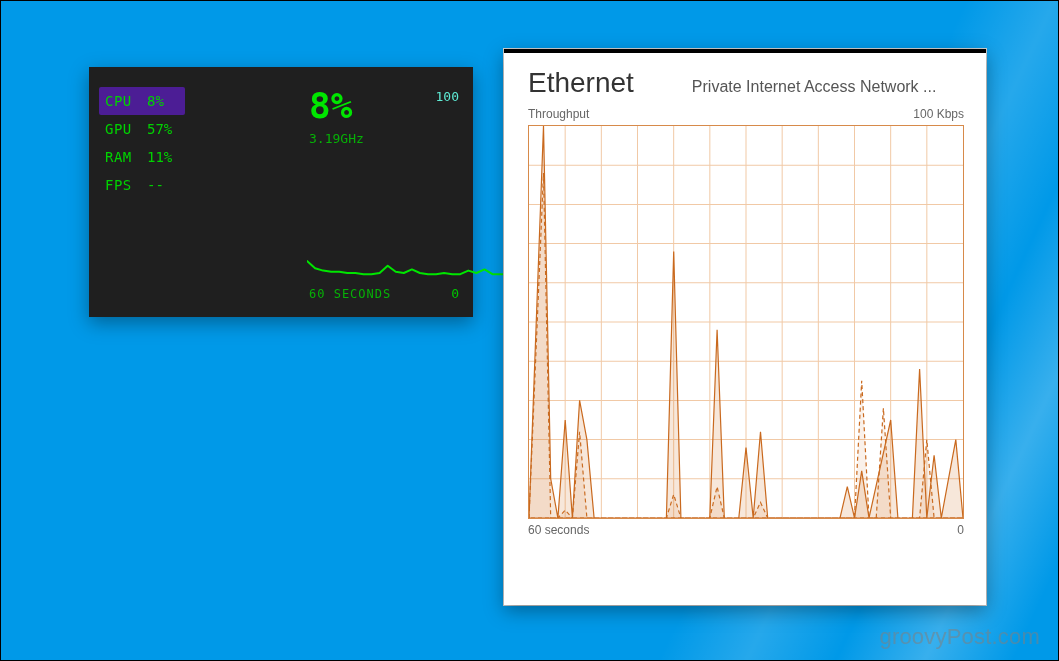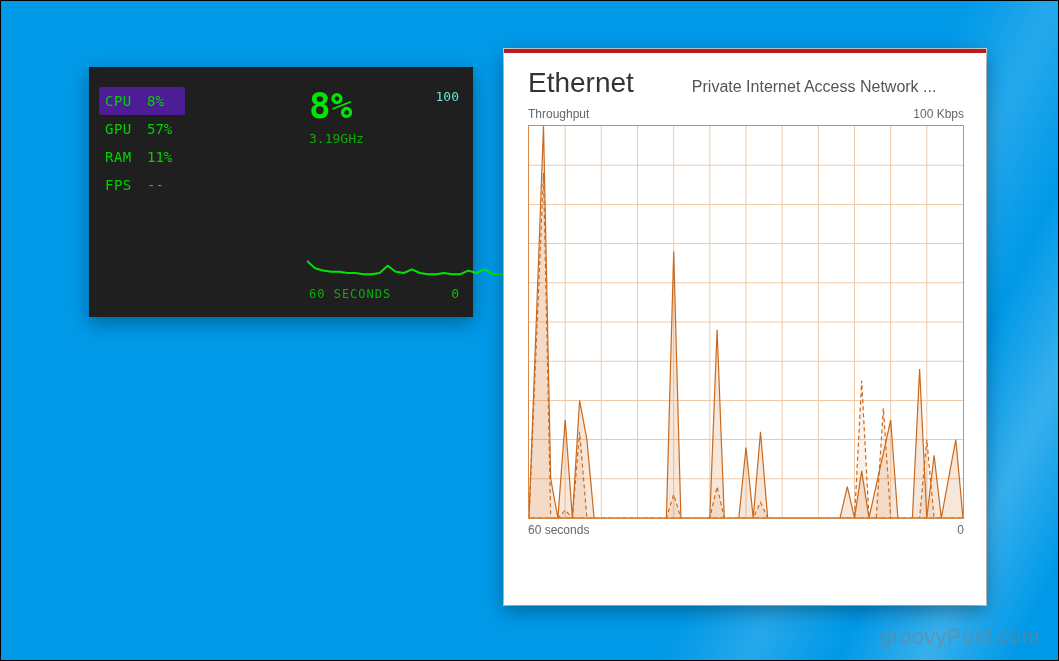--- a/index.html
+++ b/index.html
@@ -17,21 +17,21 @@
   .perf .stats .val{display:inline-block;width:38px;}
   .perf .stats .sel{background:#4c1d95;margin-left:-6px;padding-left:6px;border-radius:2px;}
   .perf .big{position:absolute;left:220px;top:18px;color:#00e600;font-weight:700;font-size:36px;}
   .perf .freq{position:absolute;left:220px;top:64px;color:#06b006;font-size:13px;}
   .perf .ymax{position:absolute;right:14px;top:22px;color:#5eead4;font-size:13px;}
   .perf .ymin{position:absolute;right:14px;bottom:16px;color:#00c400;font-size:13px;}
   .perf .xlabel{position:absolute;left:220px;bottom:16px;color:#06b006;font-size:12px;letter-spacing:1px;}
   .perf svg.spark{position:absolute;left:218px;top:98px;}
 
   
-  .net{position:absolute;left:503px;top:48px;width:482px;height:552px;background:#fff;border-top:4px solid #b91c1c;box-shadow:0 6px 18px rgba(0,0,0,.35),0 0 0 1px #d0d0d0;}
+  .net{position:absolute;left:503px;top:48px;width:482px;height:552px;background:#fff;border-top:4px solid #000000;box-shadow:0 6px 18px rgba(0,0,0,.35),0 0 0 1px #d0d0d0;}
   .net .hdr{display:flex;align-items:baseline;gap:22px;padding:14px 20px 2px 24px;}
   .net .hdr .title{font-size:28px;color:#333;font-weight:400;}
   .net .hdr .sub{font-size:16px;color:#555;white-space:nowrap;overflow:hidden;text-overflow:ellipsis;flex:1;margin-left:36px;}
   .net .meta{display:flex;justify-content:space-between;padding:6px 22px 2px 24px;font-size:12px;color:#666;}
   .net .chartwrap{position:relative;margin:2px 22px 0 24px;height:392px;border:1px solid #d78a4a;}
   .net .grid line{stroke:#f1c9a6;stroke-width:1;}
   .net .axis-bottom{display:flex;justify-content:space-between;padding:4px 22px 0 24px;font-size:12px;color:#666;}
 </style>
 </head>
 <body>

